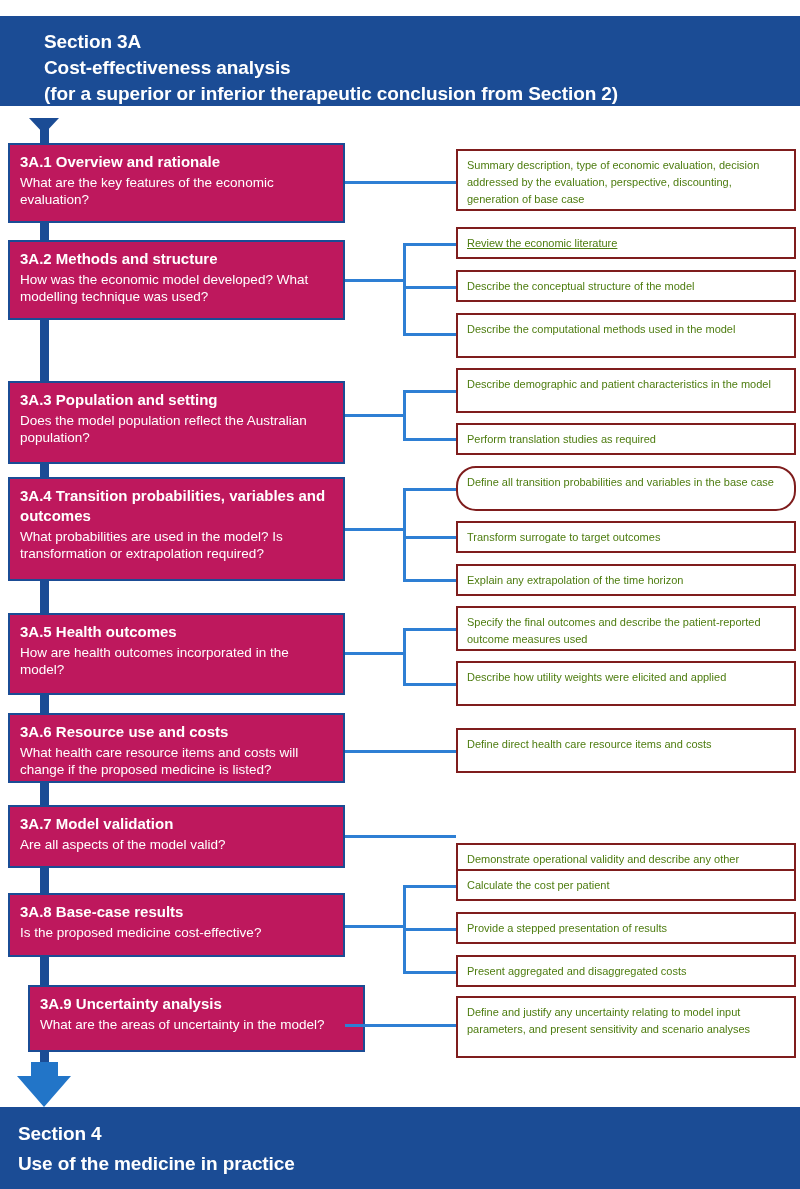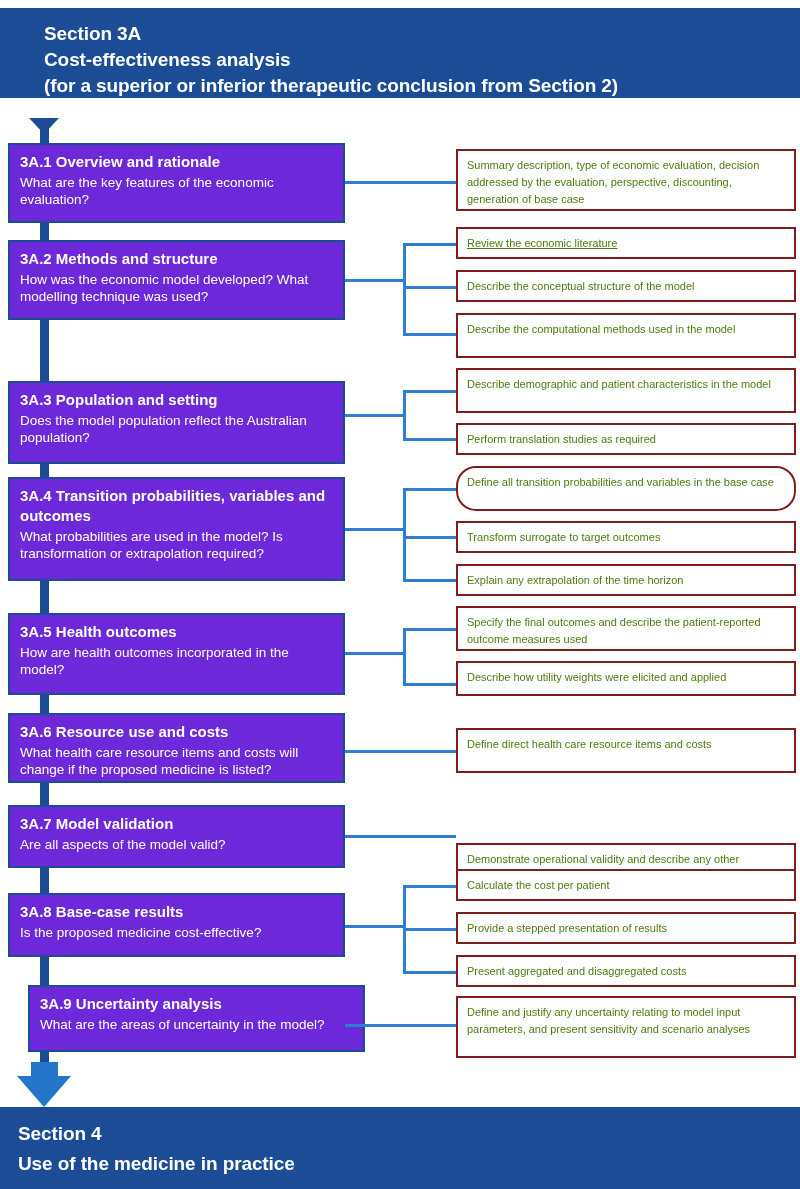--- a/index.html
+++ b/index.html
@@ -23,21 +23,21 @@
     color: #ffffff;
     padding: 13px 18px 14px 18px;
   }
   .banner-line {
     font-size: 19px;
     font-weight: bold;
     line-height: 26px;
     letter-spacing: -0.1px;
     white-space: nowrap;
   }
-  #header-banner { top: 8px; height: 90px; padding-left: 44px; }
+  #header-banner { top: 16px; height: 90px; padding-left: 44px; }
   #footer-banner { top: 1107px; height: 82px; padding-top: 14px; }
 
   
   .spine {
     position: absolute;
     left: 40px; top: 118px;
     width: 9px; height: 964px;
     background: #1B4C95;
   }
   
@@ -62,21 +62,21 @@
     width: 0; height: 0;
     border-left: 27px solid transparent;
     border-right: 27px solid transparent;
     border-top: 31px solid #2275C8;
   }
 
   
   .lbox {
     position: absolute;
     left: 8px; width: 337px;
-    background: #6d28d9;
+    background: #be185d;
     border: 2px solid #1B4C95;
     color: #ffffff;
     padding: 7px 10px 6px 10px;
   }
   .lbox-title {
     font-size: 15px; font-weight: bold;
     line-height: 20px;
     margin-bottom: 2px;
   }
   .lbox-q {
@@ -190,21 +190,21 @@
   <div class="rbox" style="top:521px;height:32px;">
     <span>Transform surrogate to target outcomes</span>
   </div>
   <div class="rbox" style="top:564px;height:32px;">
     <span>Explain any extrapolation of the time horizon</span>
   </div>
 
   <div class="rbox" style="top:606px;height:45px;">
     <span>Specify the final outcomes and describe the patient-reported outcome measures used</span>
   </div>
-  <div class="rbox" style="top:661px;height:35px;">
+  <div class="rbox" style="top:661px;height:45px;">
     <span>Describe how utility weights were elicited and applied</span>
   </div>
 
   <div class="rbox" style="top:728px;height:45px;">
     <span>Define direct health care resource items and costs</span>
   </div>
 
   <div class="rbox" style="top:843px;height:45px;">
     <span>Demonstrate operational validity and describe any other validation techniques used</span>
   </div>

